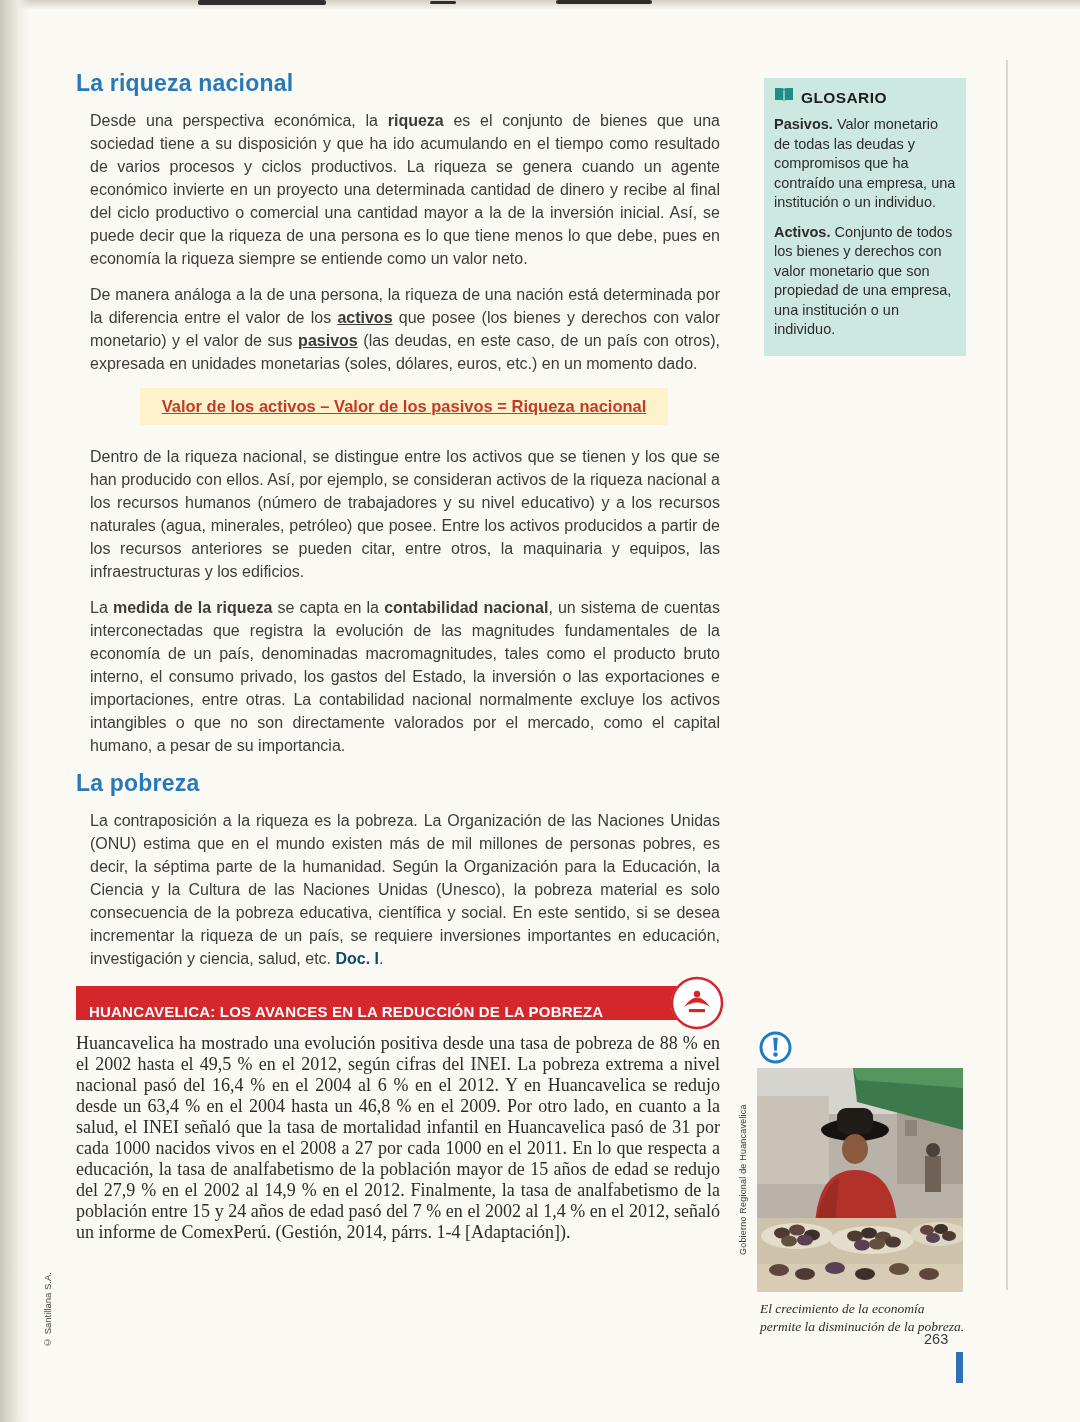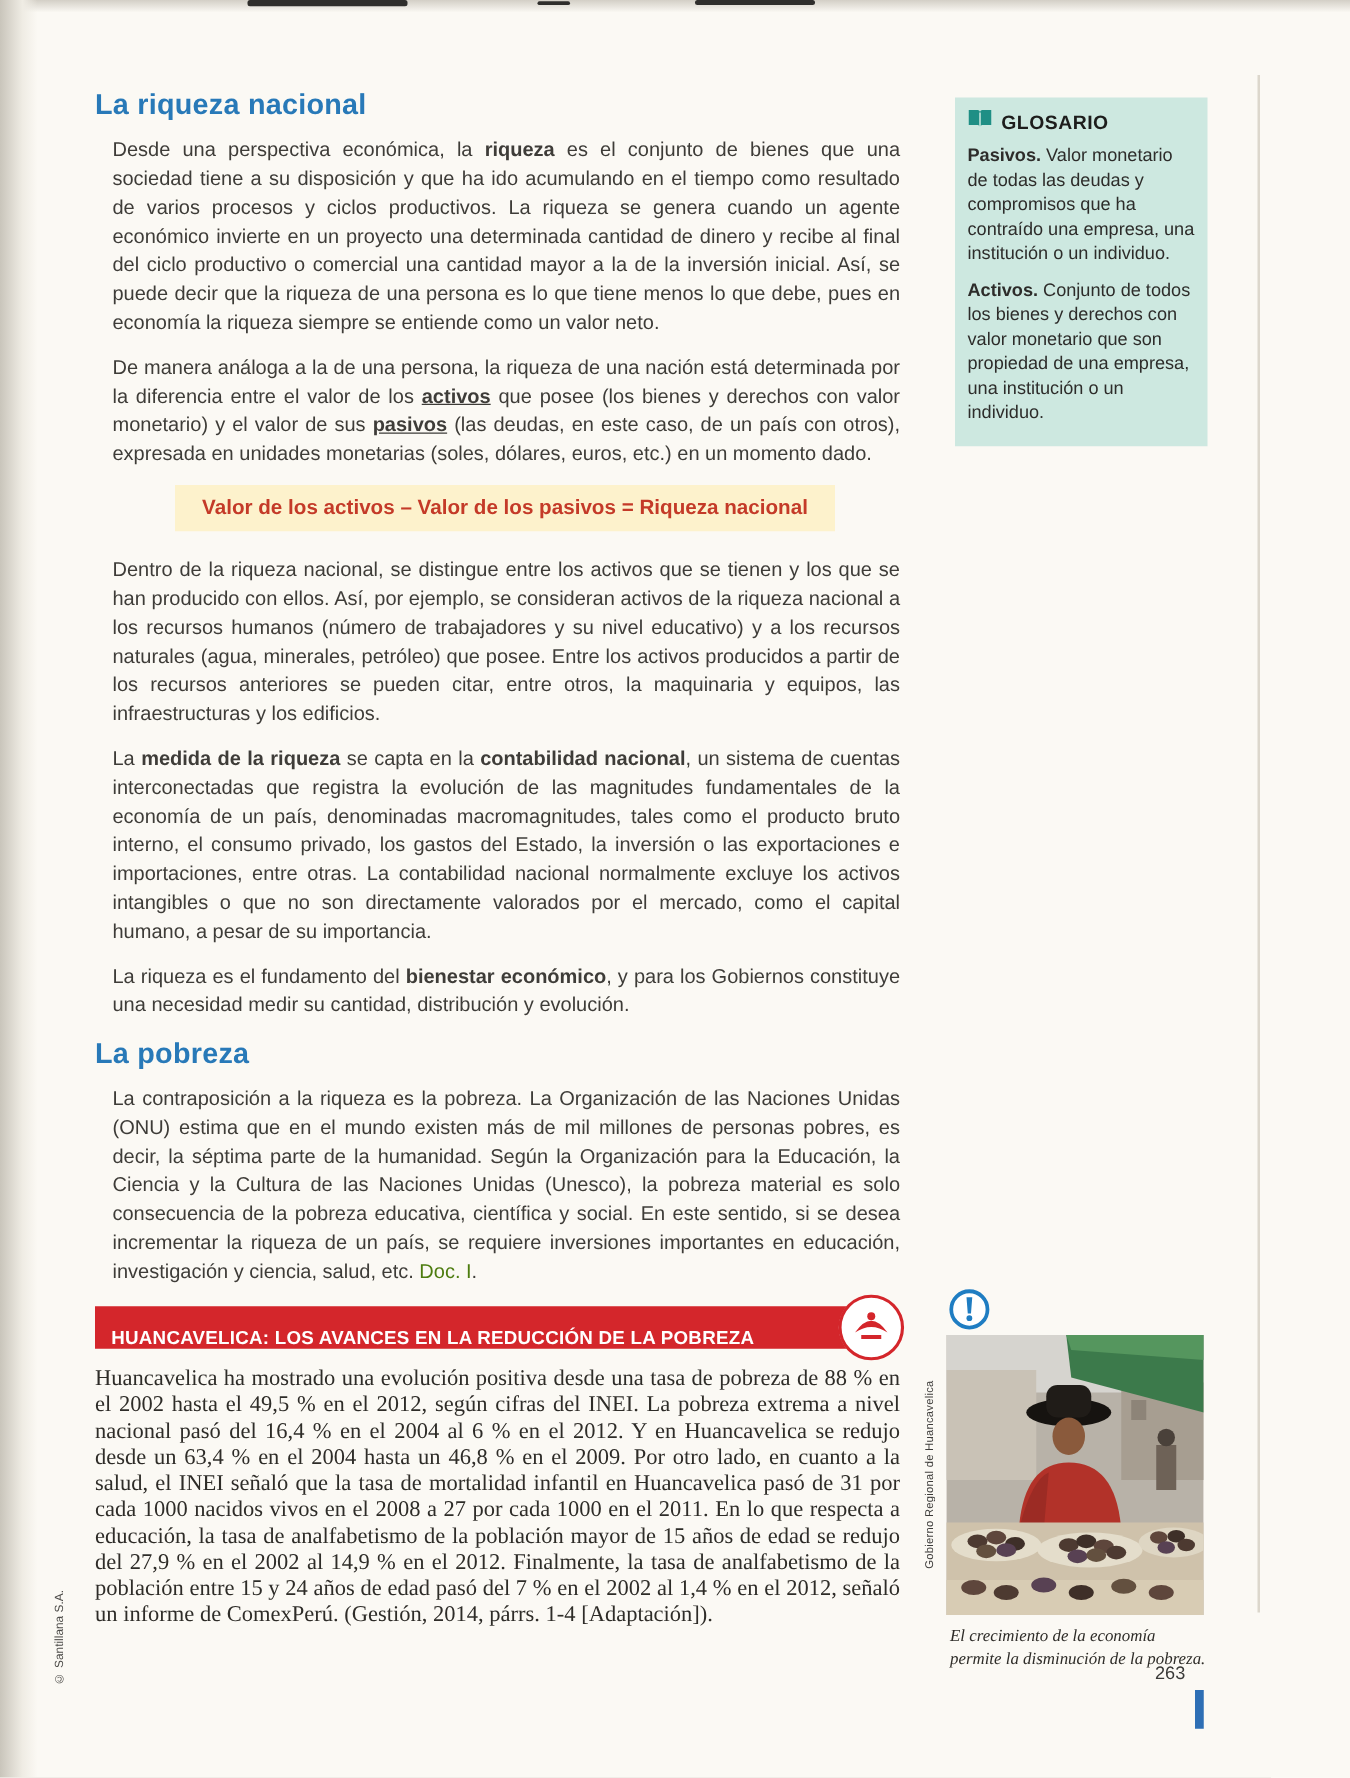--- a/index.html
+++ b/index.html
@@ -18,23 +18,23 @@
   .m3 { left:430px; top:1px; width:26px; height:3px; }
   .rule-right { position:absolute; left:1006px; top:60px; width:2px; height:1230px; background:#dcd7cc; }
 
   
   .main { position:absolute; left:76px; top:70px; width:658px; }
   h1.sec { color:#2879b8; font-size:23px; font-weight:bold; margin:0 0 12px; letter-spacing:0.2px; }
   h1.sec.h2 { margin-top:10px; }
   p.body { font-size:16px; line-height:23px; color:#3e3c38; text-align:justify; margin:0 14px 13px; }
   .b { font-weight:bold; }
   .bu { font-weight:bold; text-decoration:underline; }
-  .doc { color:#4d7c0f; font-weight:normal; }
+  .doc { color:#0c4a6e; font-weight:bold; }
   .formula { background:#fdf2cc; color:#c43a28; font-weight:bold; font-size:16.5px;
-    text-align:center; padding:9px 10px; margin:6px 0 20px 64px; width:528px; }
+    text-align:center; padding:9px 10px; margin:6px 0 20px 64px; width:528px;text-decoration:underline; }
 
   .banner { position:relative; margin-top:16px; width:626px; height:34px; background:#d4262b;
     display:flex; align-items:flex-end; padding-left:13px; }
   .banner-text { color:#ffffff; font-weight:bold; font-size:15px; letter-spacing:0.2px; }
   .emblem { position:absolute; right:-22px; top:-10px; width:54px; height:54px; display:block; }
 
   .docbody { font-family:"Liberation Serif", serif; font-size:18px; line-height:21px;
     color:#2e2c28; text-align:justify; width:644px; margin-top:13px; }
 
   
@@ -70,21 +70,20 @@
   <div class="mark m3"></div>
   <div class="rule-right"></div>
 
   <div class="main">
     <h1 class="sec">La riqueza nacional</h1>
     <p class="body"><span>Desde una perspectiva económica, la </span><span class="b">riqueza</span><span> es el conjunto de bienes que una sociedad tiene a su disposición y que ha ido acumulando en el tiempo como resultado de varios procesos y ciclos productivos. La riqueza se genera cuando un agente económico invierte en un proyecto una determinada cantidad de dinero y recibe al final del ciclo productivo o comercial una cantidad mayor a la de la inversión inicial. Así, se puede decir que la riqueza de una persona es lo que tiene menos lo que debe, pues en economía la riqueza siempre se entiende como un valor neto.</span></p>
     <p class="body"><span>De manera análoga a la de una persona, la riqueza de una nación está determinada por la diferencia entre el valor de los </span><span class="bu">activos</span><span> que posee (los bienes y derechos con valor monetario) y el valor de sus </span><span class="bu">pasivos</span><span> (las deudas, en este caso, de un país con otros), expresada en unidades monetarias (soles, dólares, euros, etc.) en un momento dado.</span></p>
     <div class="formula">Valor de los activos – Valor de los pasivos = Riqueza nacional</div>
     <p class="body"><span>Dentro de la riqueza nacional, se distingue entre los activos que se tienen y los que se han producido con ellos. Así, por ejemplo, se consideran activos de la riqueza nacional a los recursos humanos (número de trabajadores y su nivel educativo) y a los recursos naturales (agua, minerales, petróleo) que posee. Entre los activos producidos a partir de los recursos anteriores se pueden citar, entre otros, la maquinaria y equipos, las infraestructuras y los edificios.</span></p>
     <p class="body"><span>La </span><span class="b">medida de la riqueza</span><span> se capta en la </span><span class="b">contabilidad nacional</span><span>, un sistema de cuentas interconectadas que registra la evolución de las magnitudes fundamentales de la economía de un país, denominadas macromagnitudes, tales como el producto bruto interno, el consumo privado, los gastos del Estado, la inversión o las exportaciones e importaciones, entre otras. La contabilidad nacional normalmente excluye los activos intangibles o que no son directamente valorados por el mercado, como el capital humano, a pesar de su importancia.</span></p>
-    <p class="body"><span>La riqueza es el fundamento del </span><span class="b">bienestar económico</span><span>, y para los Gobiernos constituye una necesidad medir su cantidad, distribución y evolución.</span></p>
     <h1 class="sec h2">La pobreza</h1>
     <p class="body"><span>La contraposición a la riqueza es la pobreza. La Organización de las Naciones Unidas (ONU) estima que en el mundo existen más de mil millones de personas pobres, es decir, la séptima parte de la humanidad. Según la Organización para la Educación, la Ciencia y la Cultura de las Naciones Unidas (Unesco), la pobreza material es solo consecuencia de la pobreza educativa, científica y social. En este sentido, si se desea incrementar la riqueza de un país, se requiere inversiones importantes en educación, investigación y ciencia, salud, etc. </span><span class="doc">Doc. I</span><span>.</span></p>
 
     <div class="banner">
       <span class="banner-text">HUANCAVELICA: LOS AVANCES EN LA REDUCCIÓN DE LA POBREZA</span>
       <span class="emblem">
         <svg width="54" height="54" viewBox="0 0 54 54">
           <circle cx="27" cy="27" r="26" fill="#ffffff"></circle>
           <circle cx="27" cy="27" r="25" fill="none" stroke="#d4262b" stroke-width="2.5"></circle>
           <path d="M14 31 q13 -19 26 0 q-6.5 -4.5 -13 -4.5 t-13 4.5 z" fill="#d4262b"></path>

